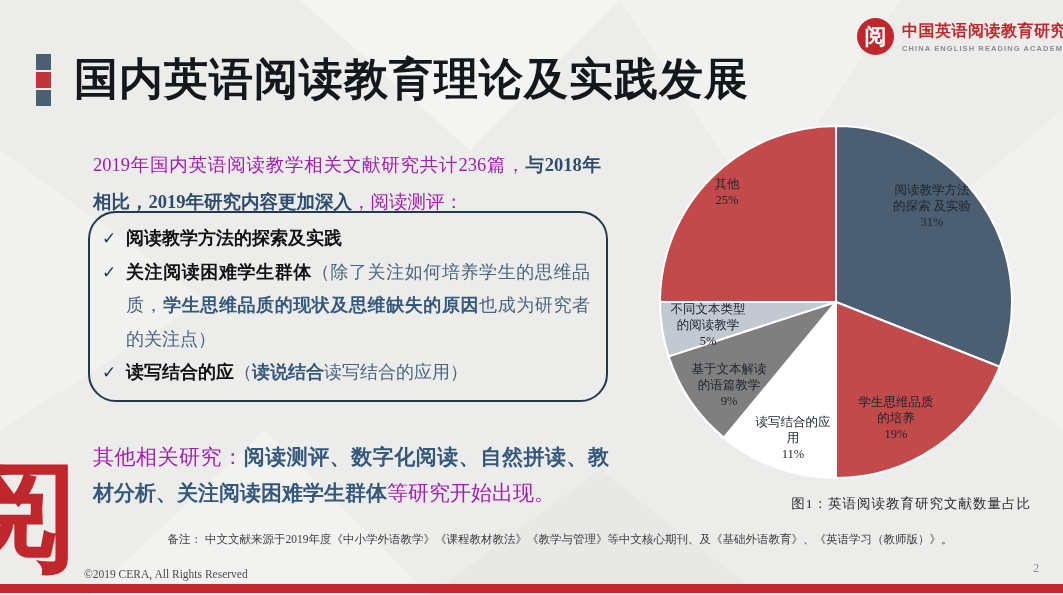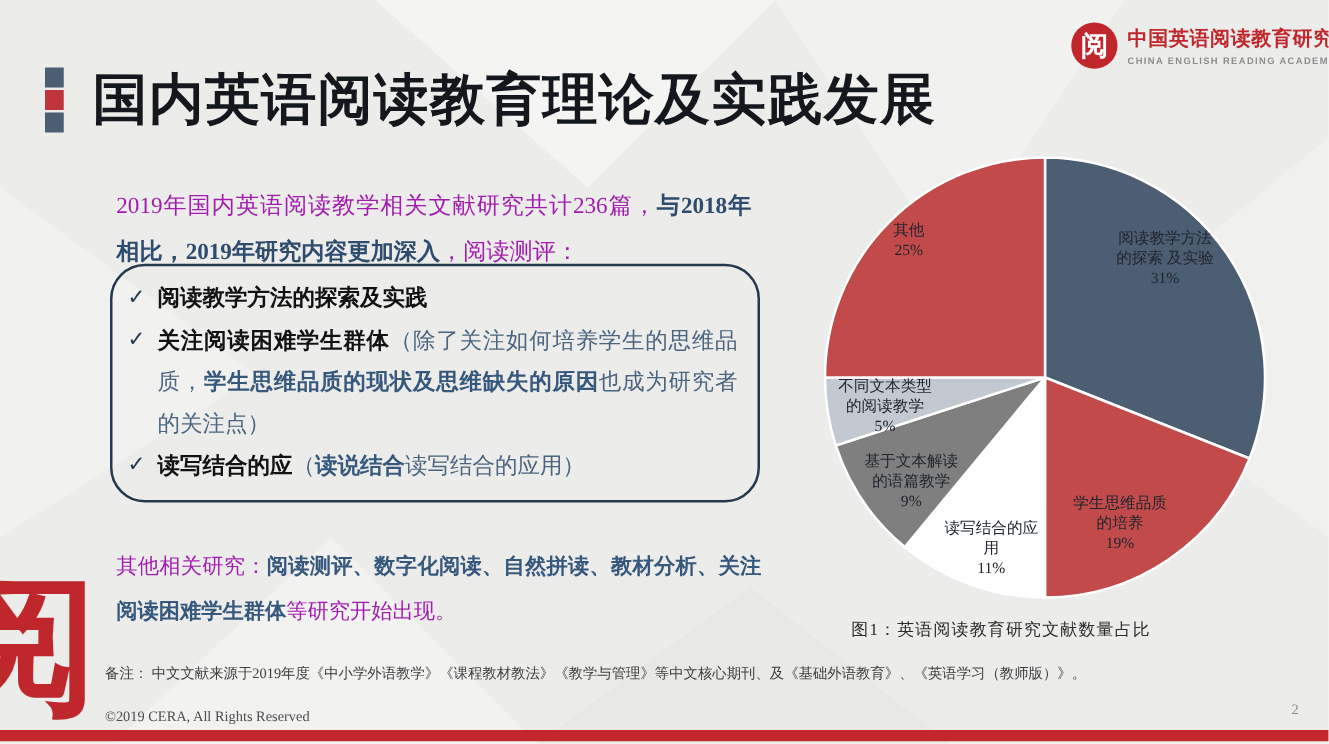--- a/index.html
+++ b/index.html
@@ -48,36 +48,36 @@
     position:absolute;left:88px;top:211px;width:520px;
     border:2px solid #24384e;border-radius:28px;
     box-sizing:border-box;
     padding:9px 16px 10px 12px;
   }
   .check-item{display:flex;font-size:18px;line-height:33.5px;}
   .check-mark{flex:0 0 24px;color:#24384e;font-weight:bold;font-size:17px;
     font-family:"DejaVu Sans","Liberation Sans",sans-serif;}
   .check-text{flex:1;text-align:justify;}
 
-  .other-research{position:absolute;left:93px;top:418px;width:516px;font-size:17px;line-height:36px;text-align:justify;}
+  .other-research{position:absolute;left:93px;top:418px;width:516px;font-size:21px;line-height:36px;text-align:justify;}
 
   
   .pie-svg{position:absolute;left:656px;top:122px;}
   .pie-caption{
     position:absolute;left:681px;top:495px;width:350px;
-    text-align:left;font-size:13.5px;color:#2c2c2c;letter-spacing:1px;
+    text-align:right;font-size:13.5px;color:#2c2c2c;letter-spacing:1px;
   }
 
   
   .seal-big{
     position:absolute;left:-46px;top:455px;
     font-size:124px;line-height:1;color:#c0272d;font-weight:bold;
   }
   .footnote{position:absolute;left:84px;top:530px;width:952px;
-    font-size:11.5px;line-height:18.5px;color:#3d3d3d;}
+    font-size:11.5px;line-height:18.5px;color:#3d3d3d;text-align:center;}
   .copyright{position:absolute;left:84px;top:568px;font-size:11.5px;color:#4c4c4c;}
   .page-number{position:absolute;right:24px;top:562px;font-size:11.5px;color:#8a8a8a;}
   .bottom-bar{position:absolute;left:0;bottom:2px;width:100%;height:9px;background:#c2272d;}
 </style>
 </head>
 <body>
 
 <div class="slide">
 
   <svg class="bg-pattern" width="1063" height="595">

